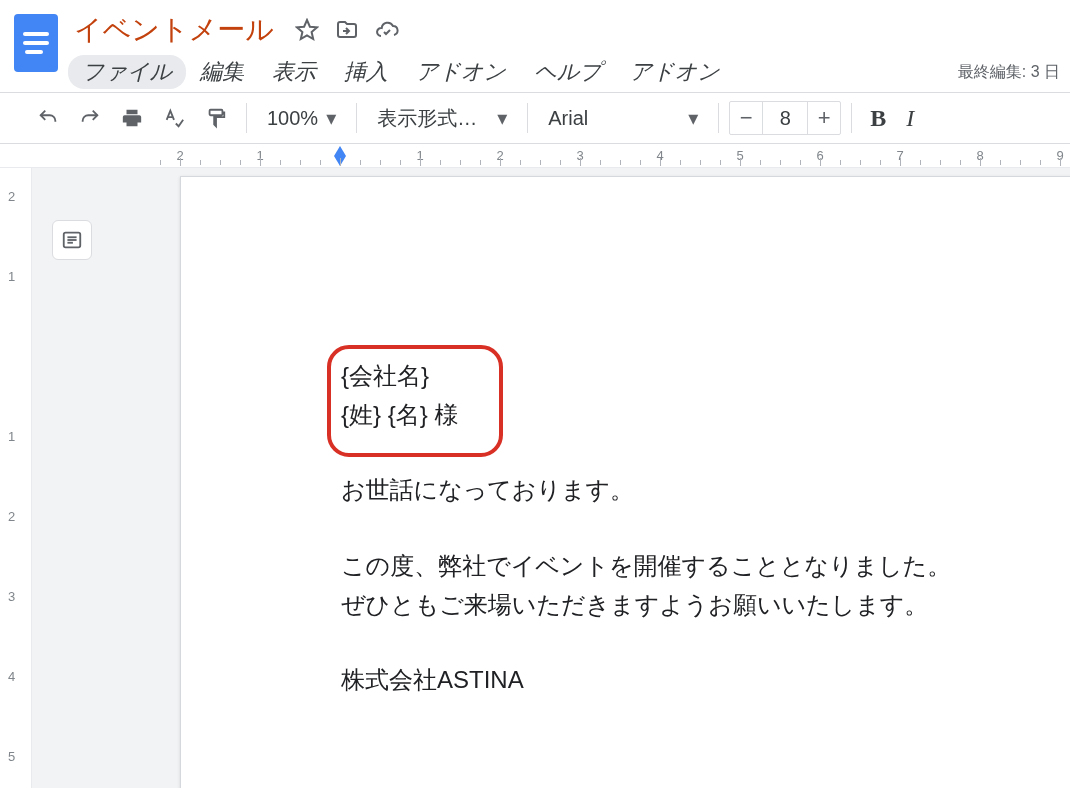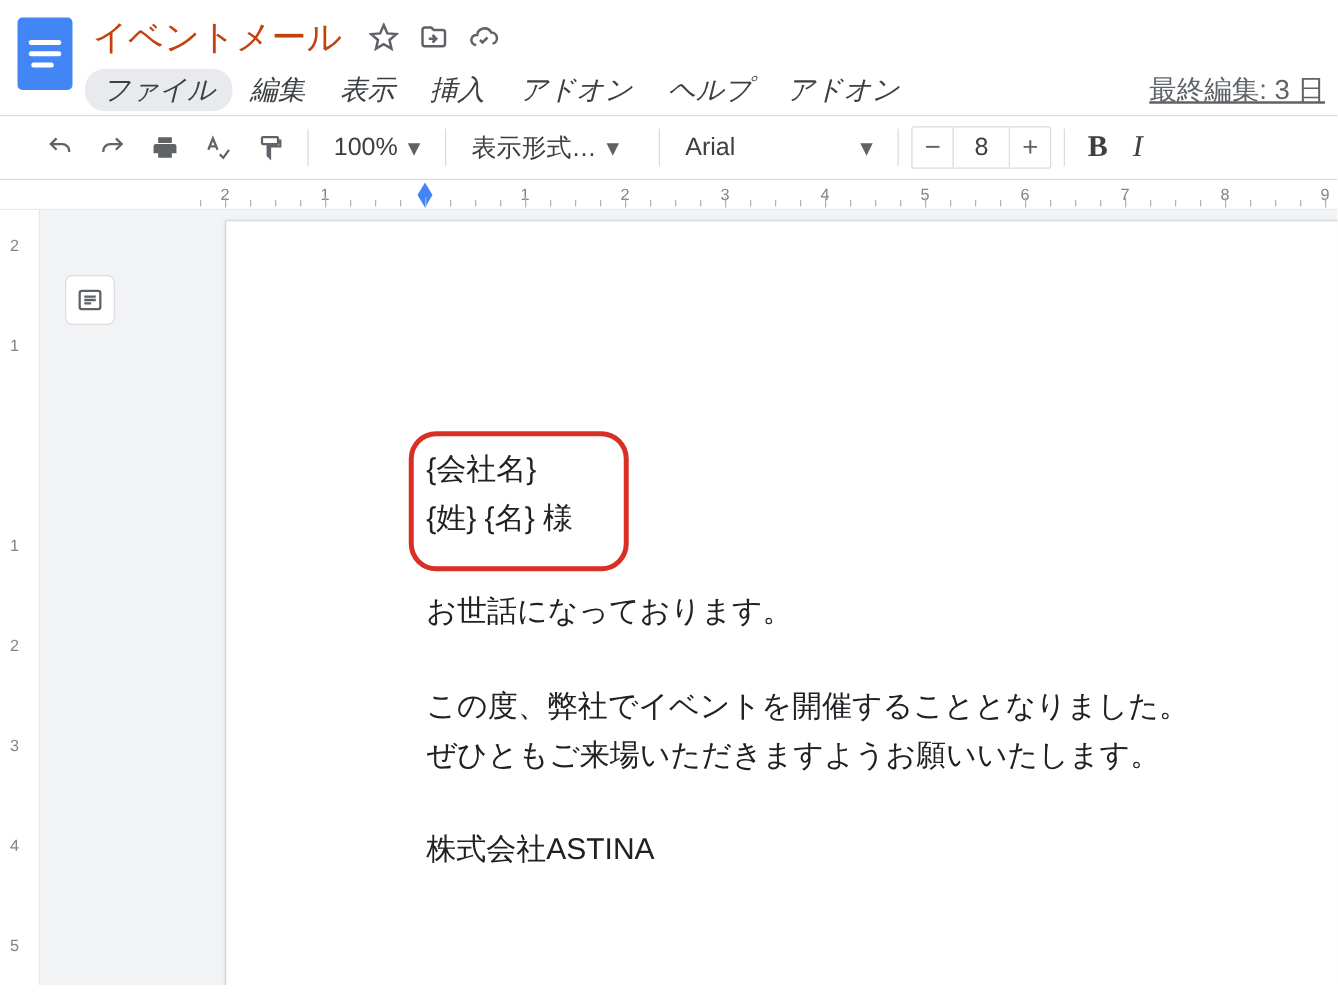--- a/index.html
+++ b/index.html
@@ -75,23 +75,22 @@
     padding: 2px 14px;
     cursor: pointer;
     border-radius: 16px;
     font-style: italic;
   }
   .menu-item.active {
     background: #e8eaed;
   }
   .last-edit {
     margin-left: auto;
-    font-size: 22px;
+    font-size: 16px;
     color: #5f6368;
-    text-decoration: underline;
     white-space: nowrap;
   }
 
   
   .toolbar {
     border-top: 1px solid #dadce0;
     border-bottom: 1px solid #dadce0;
     display: flex;
     align-items: center;
     height: 52px;
@@ -103,21 +102,21 @@
     width: 40px; height: 40px;
     display:flex; align-items:center; justify-content:center;
     border-radius:4px; cursor:pointer;
     color:#5f6368;
   }
   .tbtn svg { width:22px; height:22px; }
   .tdiv { width:1px; height:30px; background:#dadce0; margin:0 8px; }
   .tsel {
     display:flex; align-items:center; gap:8px;
     padding: 0 10px; height:40px; cursor:pointer;
-    font-size:20px; color:#3c4043;
+    font-size:20px; color:#3c4043;justify-content:space-between;
   }
   .tsel .chev { color:#5f6368; }
   .font-size-box {
     display:flex; align-items:center; border:1px solid #dadce0; border-radius:2px;
     height:34px;
   }
   .font-size-box .step {
     width:32px; height:32px; display:flex; align-items:center; justify-content:center;
     font-size:22px; color:#5f6368; cursor:pointer;
   }

